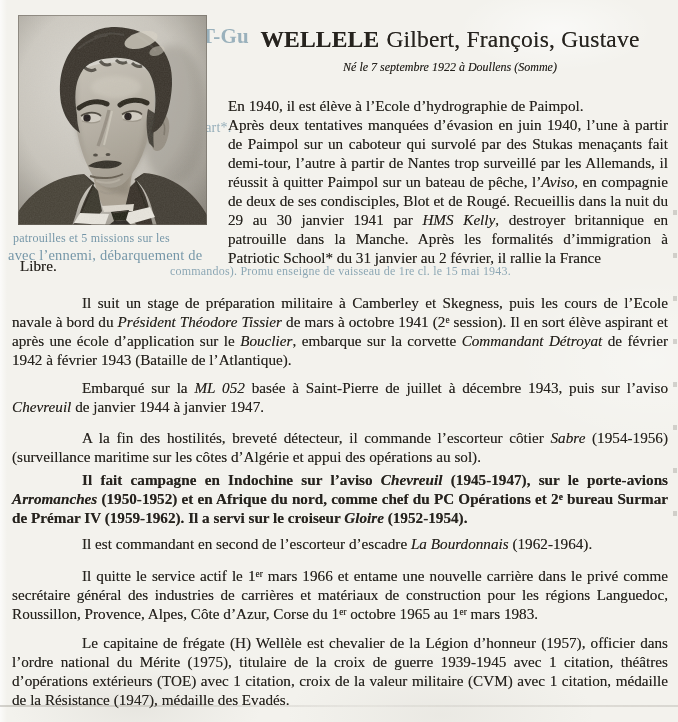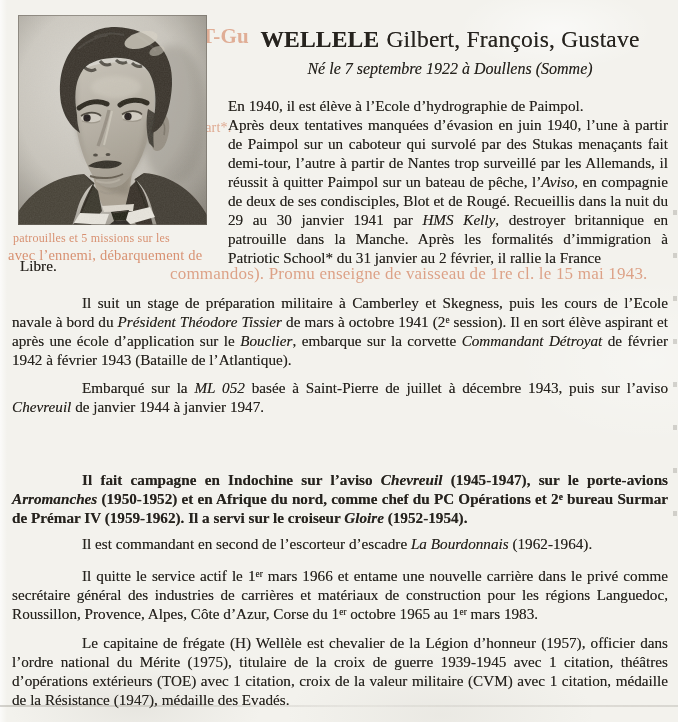--- a/index.html
+++ b/index.html
@@ -20,38 +20,38 @@
       radial-gradient(180px 70px at 20% 98%, rgba(160,156,146,.14), rgba(160,156,146,0) 70%),
       radial-gradient(220px 90px at 65% 99%, rgba(170,166,156,.12), rgba(170,166,156,0) 70%);
   }
   .art-leftedge{left:0;top:0;width:7px;height:100%;
     background:linear-gradient(to right, rgba(255,255,255,.7), rgba(255,255,255,0));}
   .art-crease{left:0;top:705px;width:100%;height:2px;filter:blur(.3px);
     background:linear-gradient(to right, rgba(125,120,110,.30), rgba(125,120,110,.08) 55%, rgba(125,120,110,.22));}
   .art-edgemarks{right:1px;top:210px;width:4px;height:310px;opacity:.45;
     background:repeating-linear-gradient(to bottom, rgba(90,86,78,.5) 0 5px, rgba(90,86,78,0) 5px 43px);}
   
-  .ghost{position:absolute;color:#c2410c;opacity:.55;filter:blur(.45px);
+  .ghost{position:absolute;color:#0c4a6e;opacity:.55;filter:blur(.45px);
     white-space:nowrap;letter-spacing:.2px;}
   .g0{left:201px;top:24px;font-size:21px;font-weight:700;opacity:.38;}
   .g1{left:198px;top:120px;font-size:14px;opacity:.42;}
   .g2{left:13px;top:231px;font-size:12px;}
   .g3{left:8px;top:247px;font-size:14.5px;}
-  .g4{left:170px;top:264px;font-size:17px;opacity:.45;}
+  .g4{left:170px;top:264px;font-size:12px;opacity:.45;}
   
   .photo-frame{position:absolute;left:18px;top:15px;width:189px;height:210px;
     box-shadow:inset 0 0 3px rgba(55,52,46,.45);}
   .photo-frame svg{display:block;}
   
   .title{position:absolute;left:228px;top:26px;width:444px;margin:0;
     text-align:center;font-size:23.5px;font-weight:400;letter-spacing:.2px;
     text-shadow:0 0 .5px rgba(38,35,30,.6);}
   .title .surname{font-weight:700;margin-right:7px;}
   .subtitle{position:absolute;left:228px;top:60px;width:444px;margin:0;
-    text-align:center;font-style:italic;font-size:16px;
+    text-align:center;font-style:italic;font-size:12px;
     text-shadow:0 0 .4px rgba(38,35,30,.5);}
   .para{position:absolute;margin:0;text-align:justify;
     font-size:15.2px;line-height:19px;
     text-shadow:0 0 .45px rgba(38,35,30,.55);}
   .p1{left:228px;top:96px;width:440px;}
   .libre{left:20px;top:256px;text-align:left;}
   .full{left:12px;width:656px;text-indent:70px;}
   .p2{top:293px;}
   .p3{top:378px;}
   .p4{top:428px;}
@@ -176,18 +176,19 @@
     </svg>
   </figure>
 
   <h1 class="title"><span class="surname">WELLELE</span><span>Gilbert, François, Gustave</span></h1>
   <p class="subtitle">Né le 7 septembre 1922 à Doullens (Somme)</p>
 
   <p class="para p1"><span>En 1940, il est élève à l’Ecole d’hydrographie de Paimpol.</span><br><span>Après deux tentatives manquées d’évasion en juin 1940, l’une à partir de Paimpol sur un caboteur qui survolé par des Stukas menaçants fait demi-tour, l’autre à partir de Nantes trop surveillé par les Allemands, il réussit à quitter Paimpol sur un bateau de pêche, l’</span><em>Aviso</em><span>, en compagnie de deux de ses condisciples, Blot et de Rougé. Recueillis dans la nuit du 29 au 30 janvier 1941 par </span><em>HMS Kelly</em><span>, destroyer britannique en patrouille dans la Manche. Après les formalités d’immigration à Patriotic School* du 31 janvier au 2 février, il rallie la France</span></p>
   <p class="para libre">Libre.</p>
   <p class="para full p2"><span>Il suit un stage de préparation militaire à Camberley et Skegness, puis les cours de l’Ecole navale à bord du </span><em>Président Théodore Tissier</em><span> de mars à octobre 1941 (2</span><sup>e</sup><span> session). Il en sort élève aspirant et après une école d’application sur le </span><em>Bouclier</em><span>, embarque sur la corvette </span><em>Commandant Détroyat</em><span> de février 1942 à février 1943 (Bataille de l’Atlantique).</span></p>
   <p class="para full p3"><span>Embarqué sur la </span><em>ML 052</em><span> basée à Saint-Pierre de juillet à décembre 1943, puis sur l’aviso </span><em>Chevreuil</em><span> de janvier 1944 à janvier 1947.</span></p>
+  <p class="para full p4"><span>A la fin des hostilités, breveté détecteur, il commande l’escorteur côtier </span><em>Sabre</em><span> (1954-1956) (surveillance maritime sur les côtes d’Algérie et appui des opérations au sol).</span></p>
   <p class="para full p5"><span>Il fait campagne en Indochine sur l’aviso </span><em>Chevreuil</em><span> (1945-1947), sur le porte-avions </span><em>Arromanches</em><span> (1950-1952) et en Afrique du nord, comme chef du PC Opérations et 2</span><sup>e</sup><span> bureau Surmar de Prémar IV (1959-1962). Il a servi sur le croiseur </span><em>Gloire</em><span> (1952-1954).</span></p>
   <p class="para full p6"><span>Il est commandant en second de l’escorteur d’escadre </span><em>La Bourdonnais</em><span> (1962-1964).</span></p>
   <p class="para full p7"><span>Il quitte le service actif le 1</span><sup>er</sup><span> mars 1966 et entame une nouvelle carrière dans le privé comme secrétaire général des industries de carrières et matériaux de construction pour les régions Languedoc, Roussillon, Provence, Alpes, Côte d’Azur, Corse du 1</span><sup>er</sup><span> octobre 1965 au 1</span><sup>er</sup><span> mars 1983.</span></p>
   <p class="para full p8"><span>Le capitaine de frégate (H) Wellèle est chevalier de la Légion d’honneur (1957), officier dans l’ordre national du Mérite (1975), titulaire de la croix de guerre 1939-1945 avec 1 citation, théâtres d’opérations extérieurs (TOE) avec 1 citation, croix de la valeur militaire (CVM) avec 1 citation, médaille de la Résistance (1947), médaille des Evadés.</span></p>
 
 </div>
 
 </body></html>

